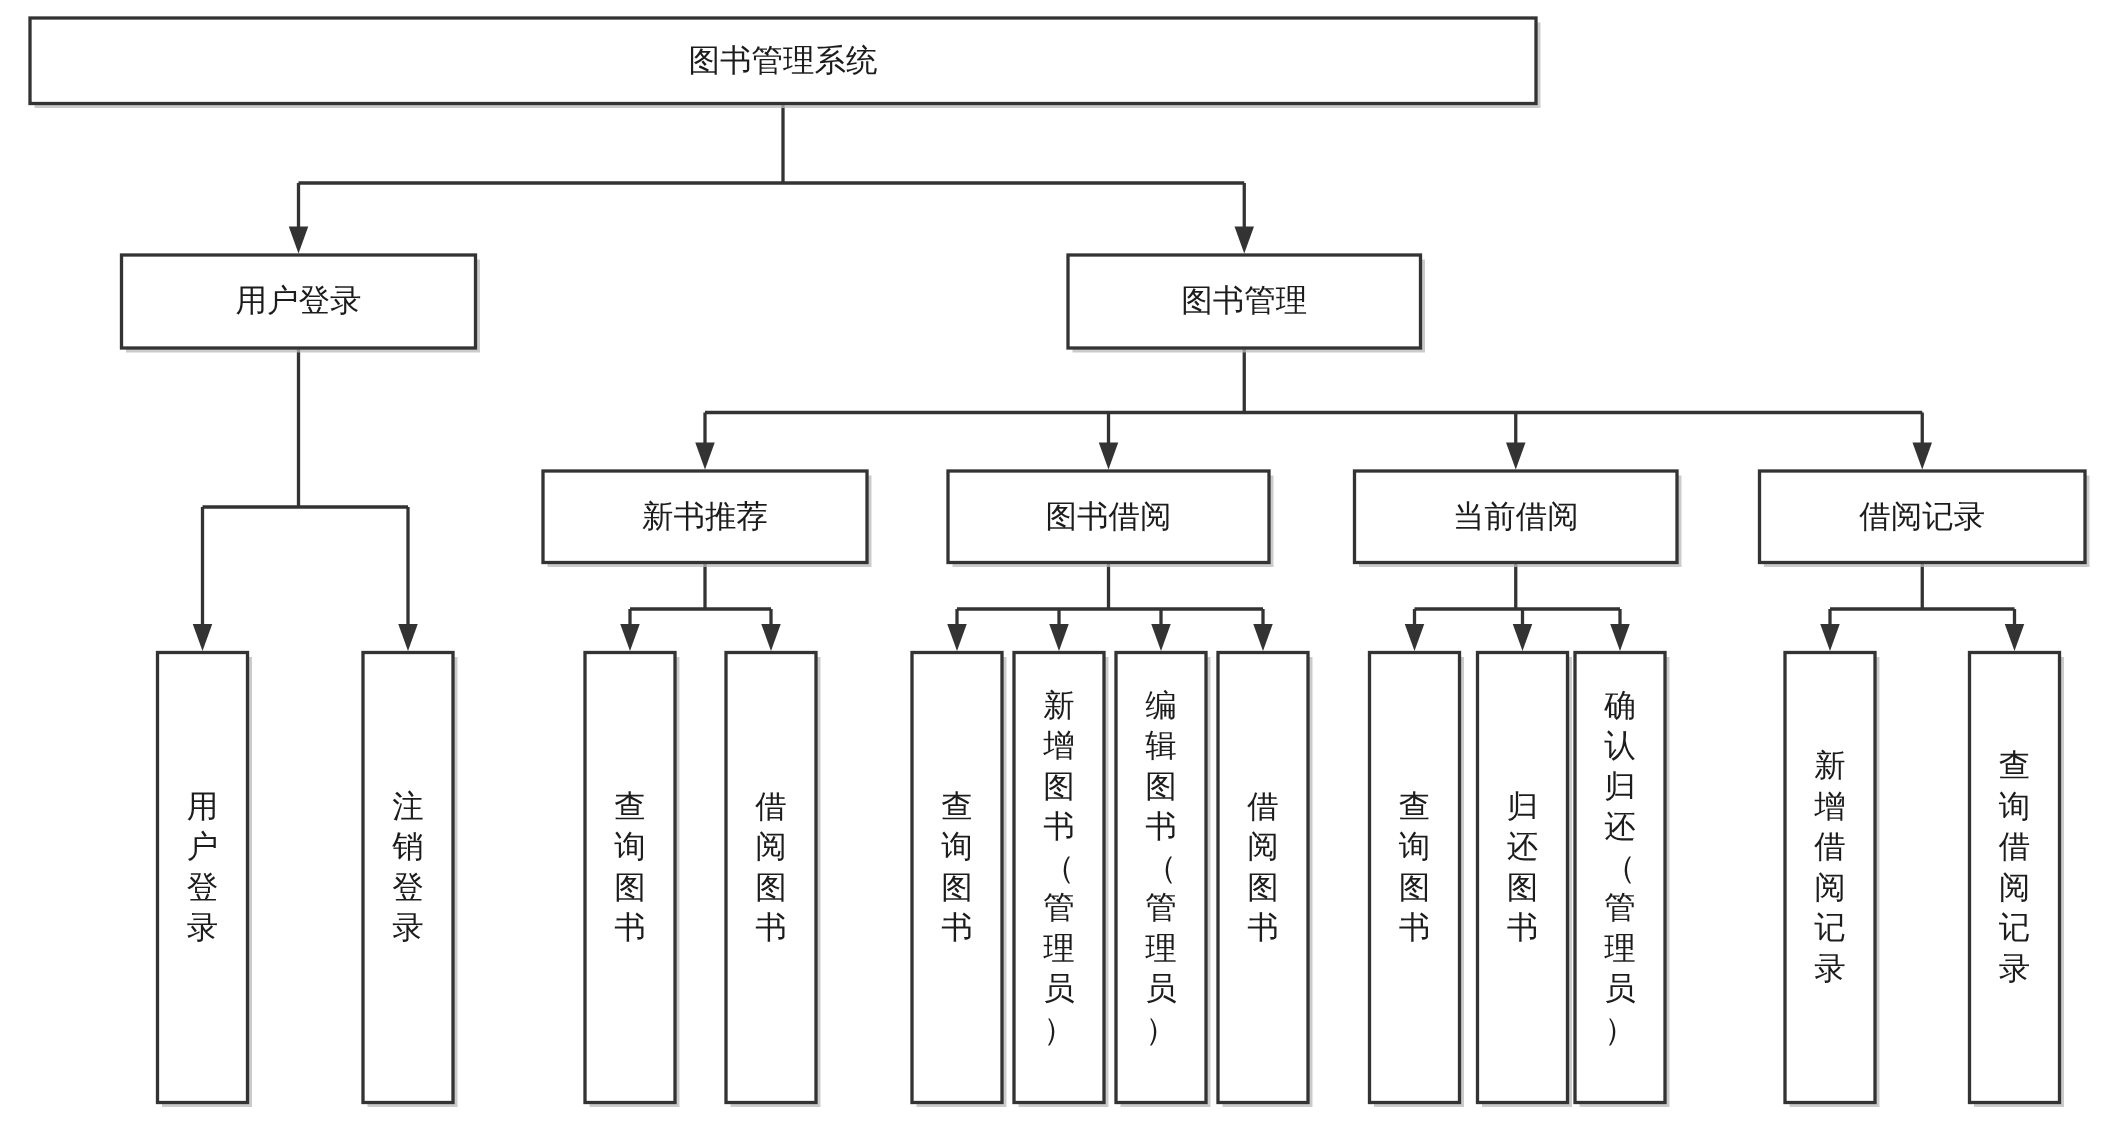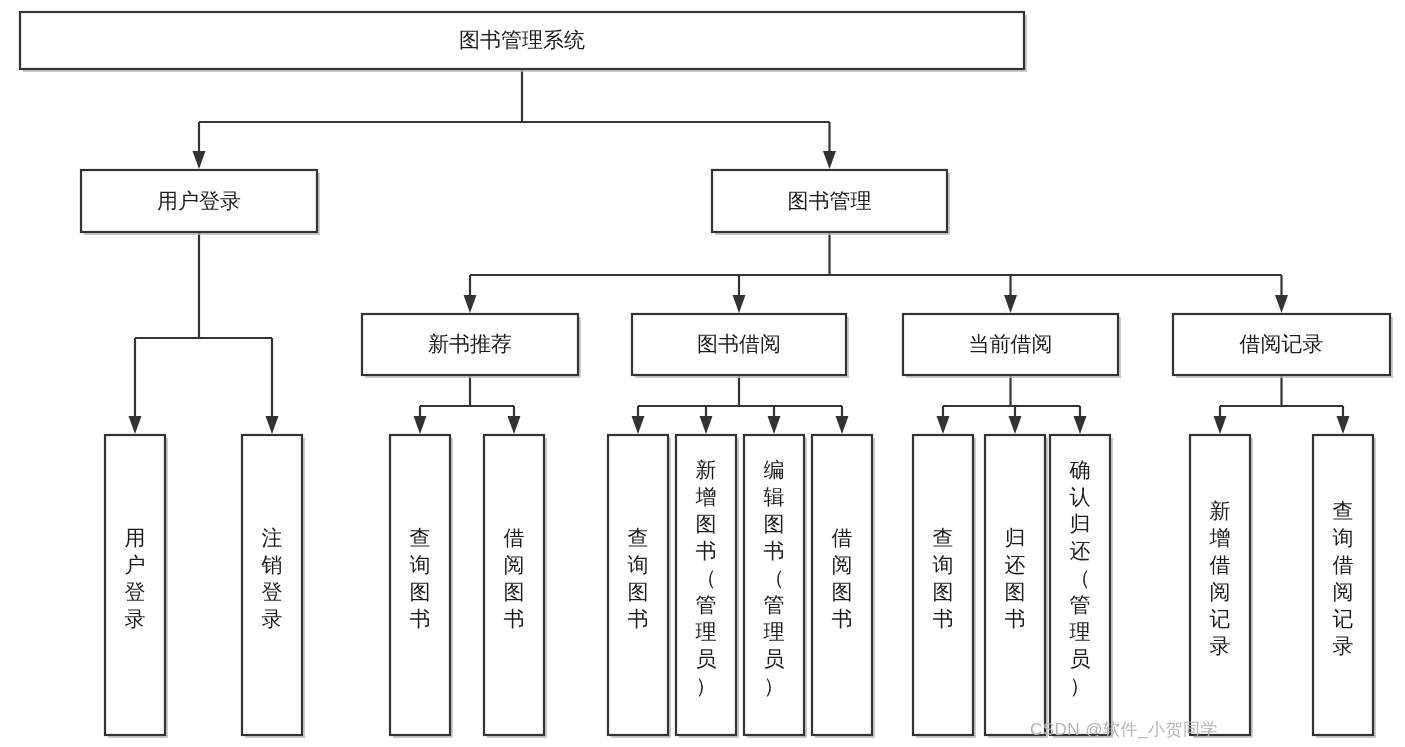--- a/index.html
+++ b/index.html
@@ -238,14 +238,13 @@
           <rect class="node-box" x="1190" y="435" width="60" height="300"></rect>
           <text class="node-label-v" x="1220" y="0" font-size="22.0px"><tspan x="1220" y="517.5">新</tspan><tspan x="1220" y="544.5">增</tspan><tspan x="1220" y="571.5">借</tspan><tspan x="1220" y="598.5">阅</tspan><tspan x="1220" y="625.5">记</tspan><tspan x="1220" y="652.5">录</tspan></text>
         </g>
         <g>
           <rect class="node-shadow" x="1316" y="438" width="60" height="300"></rect>
           <rect class="node-box" x="1313" y="435" width="60" height="300"></rect>
           <text class="node-label-v" x="1343" y="0" font-size="22.0px"><tspan x="1343" y="517.5">查</tspan><tspan x="1343" y="544.5">询</tspan><tspan x="1343" y="571.5">借</tspan><tspan x="1343" y="598.5">阅</tspan><tspan x="1343" y="625.5">记</tspan><tspan x="1343" y="652.5">录</tspan></text>
         </g>
       </g>
   </svg>
-  <div class="watermark">CSDN @软件_小贺同学</div>
 </div>
 
 </body></html>

